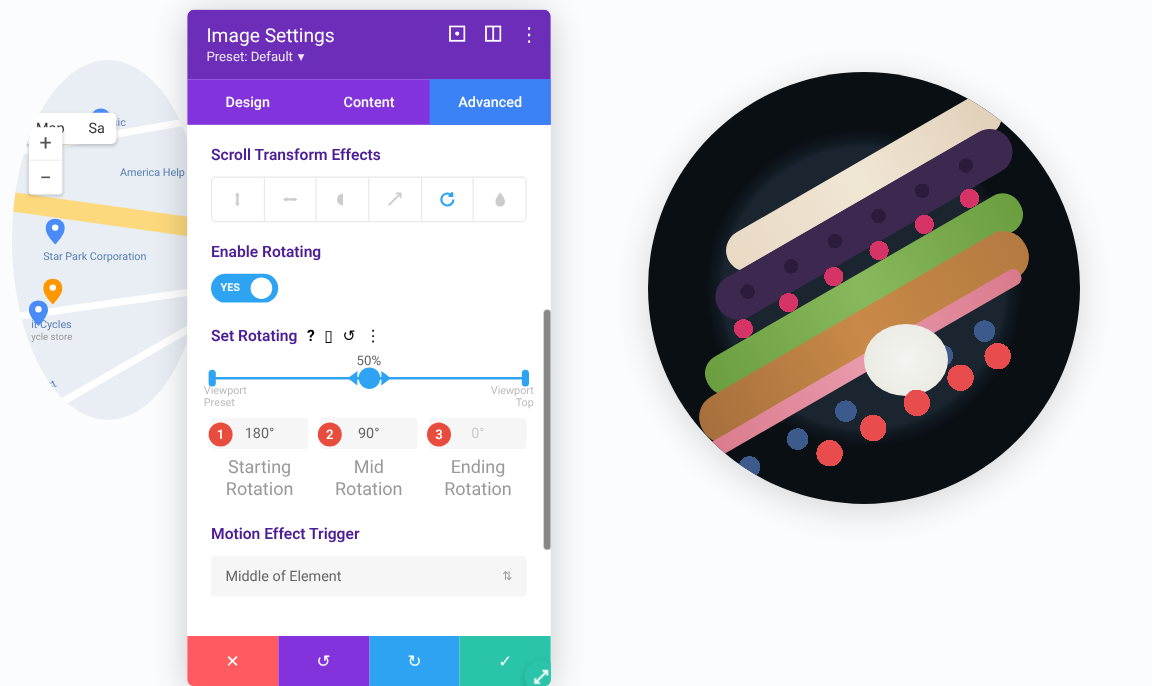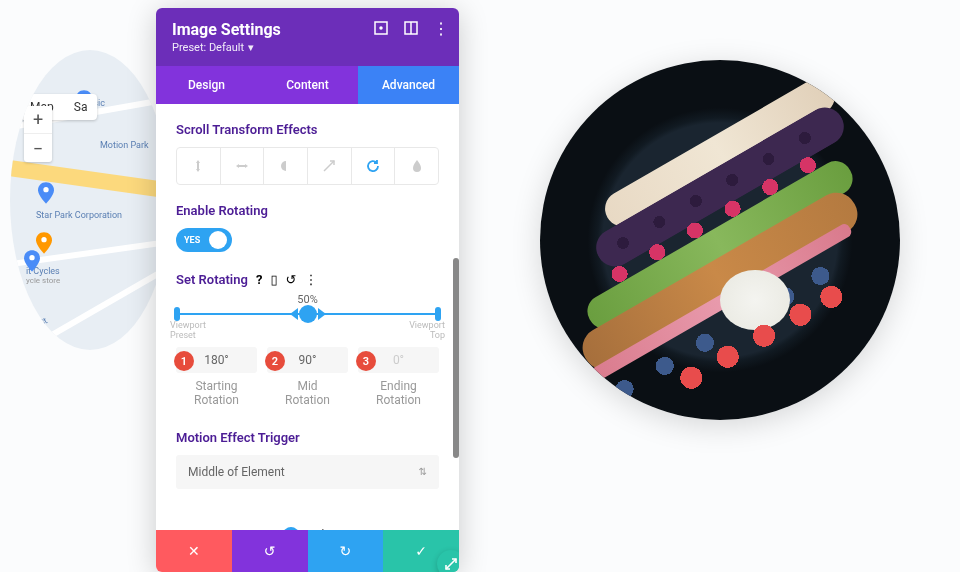--- a/index.html
+++ b/index.html
@@ -29,21 +29,21 @@
 .fr-kiwi { width: 300px; height: 34px; background: linear-gradient(90deg, #6a9e3f, #88b85c, #6a9e3f); top: 168px; transform: translateX(-50%) rotate(-30deg); border-radius: 16px; }
 .fr-granola { width: 310px; height: 42px; background: linear-gradient(90deg, #a66f3c, #c98948, #b47a40); top: 200px; transform: translateX(-50%) rotate(-30deg); border-radius: 20px; }
 .fr-rhubarb { width: 300px; height: 14px; background: linear-gradient(90deg, #d97a8c, #e89aac, #d97a8c); top: 236px; transform: translateX(-50%) rotate(-30deg); border-radius: 6px; }
 .fr-blueberry { width: 290px; height: 36px; background: radial-gradient(circle at 12% 50%, #3d5a8c 9px, transparent 9px), radial-gradient(circle at 28% 50%, #3d5a8c 9px, transparent 9px), radial-gradient(circle at 44% 50%, #3d5a8c 9px, transparent 9px), radial-gradient(circle at 60% 50%, #3d5a8c 9px, transparent 9px), radial-gradient(circle at 76% 50%, #3d5a8c 9px, transparent 9px), radial-gradient(circle at 90% 50%, #3d5a8c 9px, transparent 9px); top: 256px; transform: translateX(-50%) rotate(-30deg); }
 .fr-strawberry { width: 210px; height: 38px; background: radial-gradient(circle at 15% 50%, #e84c4c 11px, transparent 11px), radial-gradient(circle at 35% 50%, #e84c4c 11px, transparent 11px), radial-gradient(circle at 55% 50%, #e84c4c 11px, transparent 11px), radial-gradient(circle at 75% 50%, #e84c4c 11px, transparent 11px), radial-gradient(circle at 92% 50%, #e84c4c 11px, transparent 11px); bottom: 60px; right: 40px; transform: rotate(-30deg); }
 .fr-coconut { width: 70px; height: 60px; background: radial-gradient(circle, #f4f4f0, #e8e8e0); right: 25px; top: 210px; border-radius: 50%; }
 
 
 .panel { position: absolute; left: 156px; top: 8px; width: 303px; height: 564px; background: white; box-shadow: 0 4px 30px rgba(0,0,0,0.2); border-radius: 6px; overflow: hidden; display: flex; flex-direction: column; }
 .panel-header { background: #6c2eb9; color: white; padding: 12px 16px; }
-.panel-title { font-size: 16px; font-weight: 700; }
+.panel-title { font-size: 16px; font-weight: 400; }
 .panel-preset { font-size: 11px; margin-top: 2px; opacity: 0.9; display: flex; align-items: flex-end; gap: 4px; }
 .header-icons { position: absolute; right: 10px; top: 12px; display: flex; gap: 14px; }
 .header-icon { width: 16px; height: 16px; display: flex; align-items: center; justify-content: center; color: white; cursor: pointer; }
 .tabs { display: flex; background: #8233dc; }
 .tab { flex: 1; padding: 12px 0; text-align: center; font-size: 12px; color: white; cursor: pointer; font-weight: 500; }
 .tab.active { background: #3b82f6; }
 .panel-body { flex: 1; padding: 18px 20px; overflow-y: auto; font-size: 13px; }
 .section-title { font-size: 13px; color: #4c1d95; font-weight: 600; margin-bottom: 10px; }
 .effect-icons { display: flex; gap: 0; margin-bottom: 18px; border: 1px solid #e8e8e8; border-radius: 4px; overflow: hidden; }
 .effect-icon { flex: 1; height: 36px; display: flex; align-items: center; justify-content: center; color: #ccc; border-right: 1px solid #e8e8e8; cursor: pointer; }
@@ -64,21 +64,21 @@
 .slider-tri.l { border-right: 8px solid #2ea3f2; }
 .slider-tri.r { border-left: 8px solid #2ea3f2; }
 .slider-pct { position: absolute; left: 50%; transform: translateX(-50%); top: -20px; font-size: 11px; color: #666; }
 .slider-end-label { position: absolute; font-size: 9px; color: #bbb; top: 8px; line-height: 1.1; }
 .slider-end-label.l { left: -6px; }
 .slider-end-label.r { right: -6px; text-align: right; }
 .rotation-grid { display: flex; gap: 10px; margin-top: 32px; }
 .rot-col { flex: 1; text-align: center; position: relative; }
 .rot-badge { position: absolute; width: 20px; height: 20px; background: #e74c3c; color: white; border-radius: 50%; font-size: 11px; display: flex; align-items: center; justify-content: center; left: -2px; top: 4px; font-weight: 600; }
 .rot-value { background: #f6f6f6; padding: 6px 4px; font-size: 12px; color: #666; border-radius: 3px; }
-.rot-label { font-size: 12px; color: #999; margin-top: 6px; line-height: 1.2; }
+.rot-label { font-size: 15px; color: #999; margin-top: 6px; line-height: 1.2; }
 .trigger-section { margin-top: 22px; }
 .trigger-select { margin-top: 8px; background: #f6f6f6; padding: 10px 12px; font-size: 12px; color: #666; border-radius: 3px; display: flex; align-items: center; justify-content: space-between; cursor: pointer; }
 .help-section { text-align: center; margin-top: 38px; color: #2ea3f2; font-size: 13px; display: flex; align-items: center; justify-content: center; gap: 6px; cursor: pointer; }
 .help-icon { width: 16px; height: 16px; border-radius: 50%; background: #2ea3f2; color: white; font-size: 11px; display: flex; align-items: center; justify-content: center; font-weight: bold; }
 .panel-footer { display: flex; height: 42px; }
 .footer-btn { flex: 1; display: flex; align-items: center; justify-content: center; color: white; cursor: pointer; font-size: 14px; }
 .fb-cancel { background: #ff5a5f; }
 .fb-undo { background: #8233dc; }
 .fb-redo { background: #2ea3f2; }
 .fb-confirm { background: #29c4a9; }
@@ -89,21 +89,21 @@
 </head>
 <body>
 
 <div class="map-bg">
   <div class="map-inner">
     <div class="map-road" style="top:120px;left:-40px;width:220px;height:16px;transform:rotate(8deg)"></div>
     <div class="map-street" style="top:60px;left:-20px;width:200px;height:6px;transform:rotate(-10deg)"></div>
     <div class="map-street" style="top:200px;left:-20px;width:200px;height:6px;transform:rotate(-8deg)"></div>
     <div class="map-street" style="top:260px;left:-20px;width:200px;height:6px;transform:rotate(-30deg)"></div>
     <div class="map-label" style="top:48px;left:60px">of Music</div>
-    <div class="map-label" style="top:90px;left:90px">Motion Park</div>
+    <div class="map-label" style="top:90px;left:90px">America Help</div>
     <div class="map-label" style="top:160px;left:26px">Star Park Corporation</div>
     <div class="map-label" style="top:216px;left:16px">it Cycles</div>
     <div class="map-label" style="top:226px;left:16px;font-size:8px;color:#999">ycle store</div>
     <div class="map-label" style="top:272px;left:10px;transform:rotate(-30deg)">12th St</div>
     <svg class="map-pin" style="top:40px;left:66px" viewBox="0 0 24 32">
         <path class="pin-blue" d="M12 0C5 0 0 5 0 12c0 8 12 20 12 20s12-12 12-20C24 5 19 0 12 0z"></path>
         <circle cx="12" cy="11" r="4" fill="white"></circle>
       </svg>
     <svg class="map-pin" style="top:132px;left:28px" viewBox="0 0 24 32">
         <path class="pin-blue" d="M12 0C5 0 0 5 0 12c0 8 12 20 12 20s12-12 12-20C24 5 19 0 12 0z"></path>

